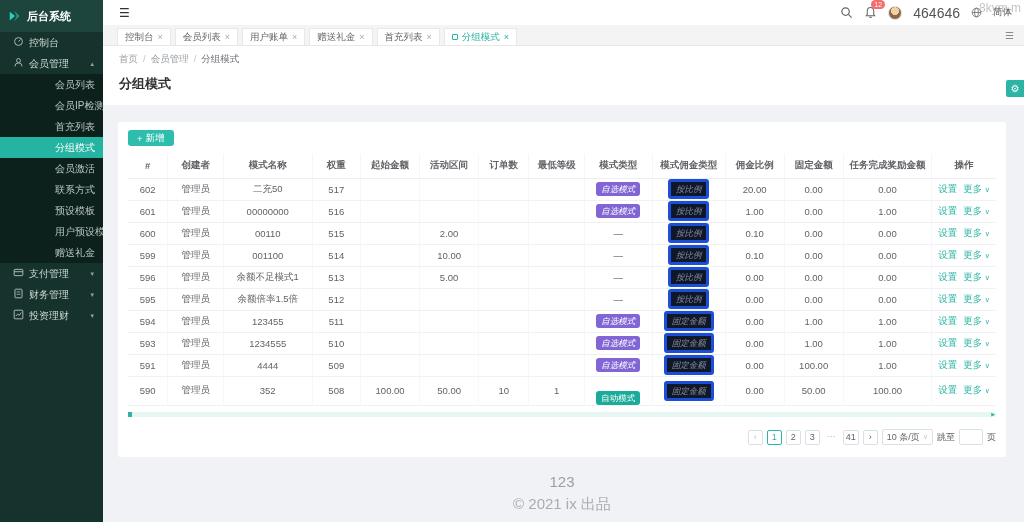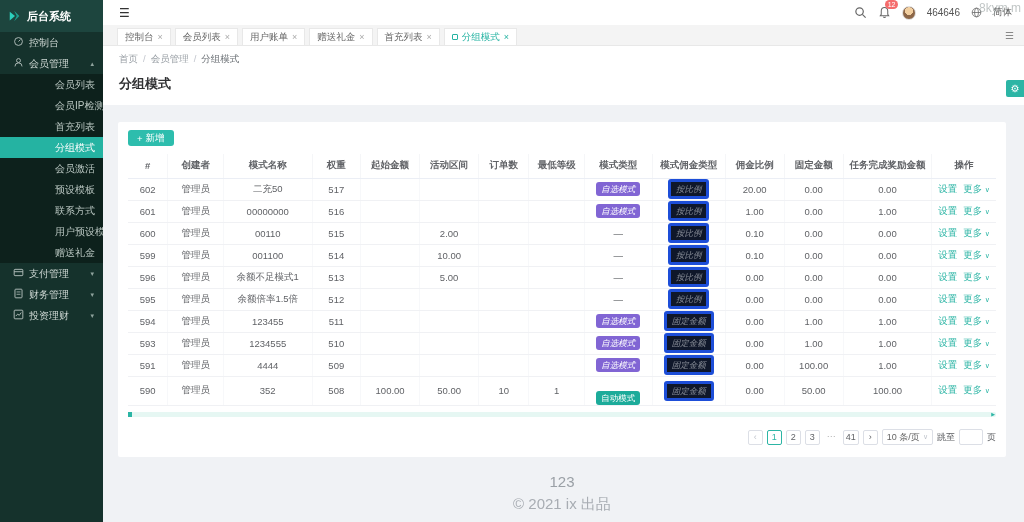--- a/index.html
+++ b/index.html
@@ -20,21 +20,21 @@
 
   
   .main{flex:1;display:flex;flex-direction:column;min-width:0;}
   .navbar{height:25px;background:#fff;display:flex;align-items:center;padding:0 12px 0 16px;flex:0 0 25px;}
   .hamburger{color:#333;font-size:12px;cursor:pointer;}
   .nav-right{margin-left:auto;display:flex;align-items:center;gap:11px;}
   .nav-ic{width:13px;height:13px;display:block;}
   .bell-wrap{position:relative;}
   .badge{position:absolute;top:-6px;left:7px;background:#f56c6c;color:#fff;border-radius:7px;font-size:7px;line-height:9px;padding:0 3px;}
   .avatar{width:14px;height:14px;border-radius:50%;background:radial-gradient(circle at 50% 35%,#f2cfa0 0 40%,#8d6748 41% 100%);border:1px solid #ddd;}
-  .uname{font-size:10px;color:#555;}
+  .uname{font-size:14px;color:#555;}
   .lang{display:flex;align-items:center;gap:11px;font-size:9.5px;color:#555;}
 
   
   .tabbar{height:21px;background:#f4f4f4;border-bottom:1px solid #e8e8e8;display:flex;align-items:flex-end;padding:0 14px;gap:4px;flex:0 0 21px;position:relative;}
   .tab{background:#fff;border:1px solid #e8e8e8;border-bottom:none;height:17px;line-height:16px;padding:0 7px;font-size:9.5px;color:#666;display:flex;align-items:center;gap:4px;cursor:pointer;}
   .tab .x{color:#aaa;font-size:9px;}
   .tab.active{color:#25b3a2;}
   .tab.active .x{color:#25b3a2;}
   .tab-sq{width:6px;height:6px;border:1px solid #25b3a2;border-radius:1px;display:inline-block;}
   .tabbar-menu{position:absolute;right:10px;bottom:4px;color:#888;font-size:10px;cursor:pointer;}
@@ -103,22 +103,22 @@
         <div class="side-item"><svg viewBox="0 0 14 14" class="s-ico">
             <circle cx="7" cy="4.5" r="2.5" fill="none" stroke="#cdd7d3" stroke-width="1.2"></circle>
             <path d="M2.5 12 a4.5 4.5 0 0 1 9 0" fill="none" stroke="#cdd7d3" stroke-width="1.2"></path>
           </svg><span>会员管理</span><span class="chev">▴</span></div>
         <div class="submenu">
           <div class="sub-item">会员列表</div>
           <div class="sub-item">会员IP检测</div>
           <div class="sub-item">首充列表</div>
           <div class="sub-item active">分组模式</div>
           <div class="sub-item">会员激活</div>
+          <div class="sub-item">联系方式</div>
           <div class="sub-item">预设模板</div>
-          <div class="sub-item">联系方式</div>
           <div class="sub-item">用户预设模式</div>
           <div class="sub-item">赠送礼金</div>
         </div>
         <div class="side-item"><svg viewBox="0 0 14 14" class="s-ico">
             <rect x="1.5" y="3" width="11" height="8" rx="1" fill="none" stroke="#cdd7d3" stroke-width="1.2"></rect>
             <line x1="1.5" y1="6" x2="12.5" y2="6" stroke="#cdd7d3" stroke-width="1.2"></line>
           </svg><span>支付管理</span><span class="chev">▾</span></div>
         <div class="side-item"><svg viewBox="0 0 14 14" class="s-ico">
             <rect x="2.5" y="1.5" width="9" height="11" rx="1" fill="none" stroke="#cdd7d3" stroke-width="1.2"></rect>
             <line x1="4.5" y1="5" x2="9.5" y2="5" stroke="#cdd7d3" stroke-width="1"></line>

